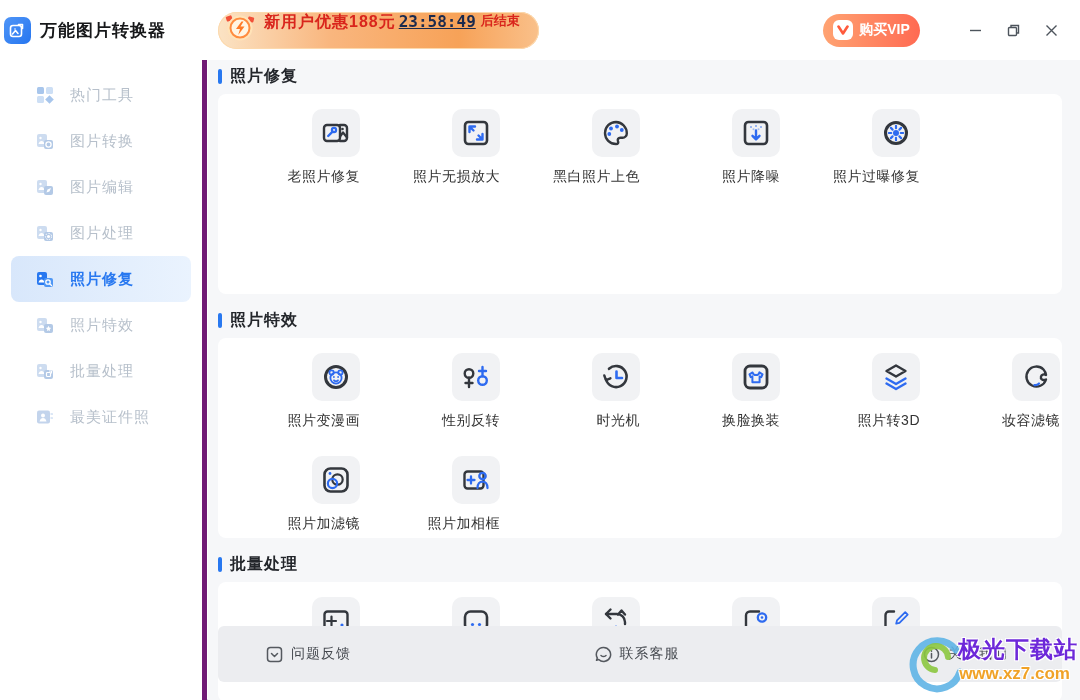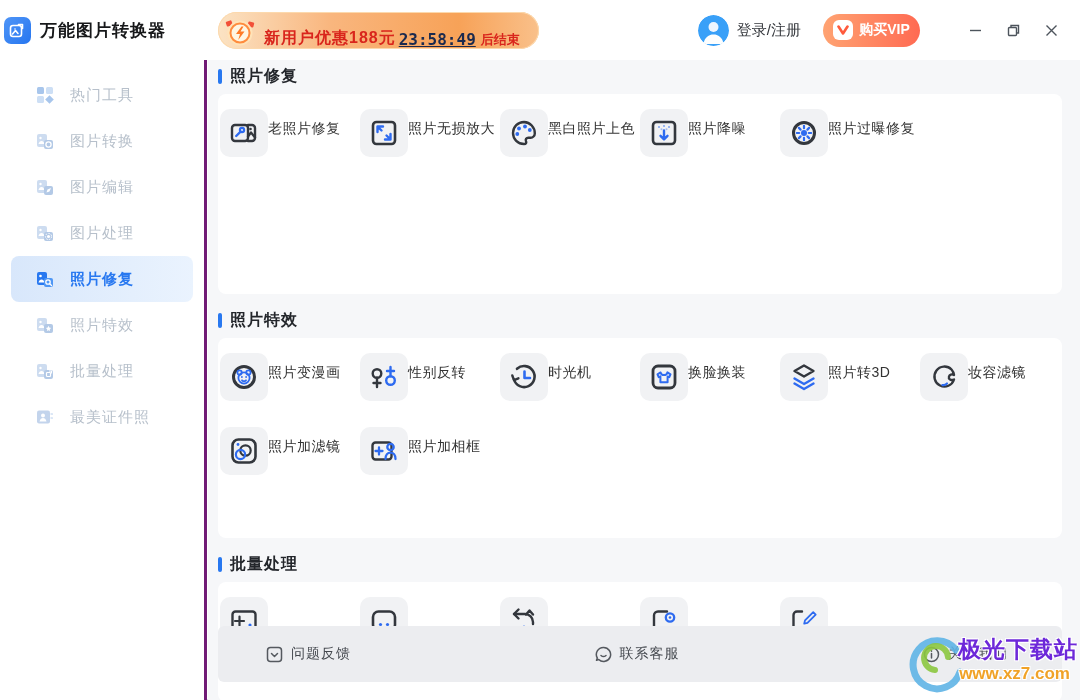--- a/index.html
+++ b/index.html
@@ -11,57 +11,57 @@
   }
   
   .titlebar { position:absolute; top:0; left:0; right:0; height:60px; background:#fff;
     display:flex; align-items:center; }
   .brand { width:207px; display:flex; align-items:center; padding-left:4px; flex:none; }
   .logo { width:27px; height:27px; border-radius:7px;
     background:linear-gradient(135deg,#4f95f7,#2676f0); display:flex; align-items:center; justify-content:center; flex:none; }
   .app-title { font-size:17px; font-weight:bold; color:#17181a; margin-left:9px; letter-spacing:1px; }
   .promo { margin-left:11px; height:37px; width:321px; border-radius:19px;
     background:linear-gradient(90deg,#fbe3c4,#f9b67e 35%,#f7a258 75%,#f9c08a);
-    display:flex; align-items:flex-end; padding:0 10px 0 6px; cursor:pointer; flex:none;
+    display:flex; align-items:flex-start; padding:0 10px 0 6px; cursor:pointer; flex:none;
     box-shadow: inset 0 0 0 1px #fcd9ad; }
   .promo-text { font-size:16px; font-weight:bold; color:#d9251c; margin-left:8px; letter-spacing:1px; }
   .promo-count { font-family:"DejaVu Sans Mono",monospace; font-size:16px; font-weight:bold; color:#1b2a4e; margin-left:3px;text-decoration:underline; }
   .promo-suffix { font-size:13px; font-weight:bold; color:#d9251c; margin-left:5px; }
   .hspacer { flex:1; }
   .login { display:flex; align-items:center; cursor:pointer; }
   .avatar { width:31px; height:31px; border-radius:50%; overflow:hidden; flex:none; }
   .login-label { font-size:15px; color:#33363b; margin-left:8px; }
   .vip-btn { margin-left:22px; height:33px; width:97px; border-radius:17px;
     background:linear-gradient(90deg,#ffa372,#ff6a52); display:flex; align-items:center;
     justify-content:center; cursor:pointer; }
   .vip-badge { width:20px; height:20px; background:#fff; border-radius:6px; display:flex;
     align-items:center; justify-content:center; }
   .vip-label { color:#fff; font-size:14px; font-weight:bold; margin-left:6px; }
   .win-controls { display:flex; align-items:center; margin-left:36px; margin-right:10px; }
   .win-btn { width:38px; height:40px; display:flex; align-items:center; justify-content:center; cursor:pointer; }
   
   .sidebar { position:absolute; top:60px; left:0; width:207px; bottom:0; background:#fff;
-    border-right:3px solid #701a75; padding-top:12px; }
+    border-right:5px solid #701a75; padding-top:12px; }
   .side-item { height:46px; margin:0 11px 0 11px; display:flex; align-items:center;
     padding-left:24px; border-radius:8px; cursor:pointer; }
   .side-item .s-label { font-size:15px; color:#b7c0cb; margin-left:15px; letter-spacing:1px; }
   .side-item.active { background:linear-gradient(90deg,#d8e7fb,#eaf3fe); }
   .side-item.active .s-label { color:#2878f0; font-weight:bold; }
   
   .main { position:absolute; top:60px; left:208px; right:0; bottom:0; background:#f6f7f9;
     padding:0 18px 0 10px; overflow:hidden; }
   .sec-h { margin-top:6px; height:20px; display:flex; align-items:center; }
   .sec-h.later { margin-top:16px; }
   .sec-bar { width:4px; height:15px; background:#2878f0; border-radius:2px; flex:none; }
   .sec-title { font-size:16px; font-weight:bold; color:#23262b; margin-left:8px; letter-spacing:1px; }
   .card { margin-top:8px; background:#fff; border-radius:8px; overflow:hidden; }
   .card.h200 { height:200px; }
   .card.h120 { height:120px; }
   .fgrid { display:grid; grid-template-columns:repeat(6,140px); row-gap:26px; padding:15px 0 0 2px; }
-  .fitem { display:flex; flex-direction:row; align-items:flex-start; cursor:pointer; }
+  .fitem { display:flex; flex-direction:column; align-items:flex-end; cursor:pointer; }
   .ibox { width:48px; height:48px; background:#f1f2f4; border-radius:10px;
     display:flex; align-items:center; justify-content:center; }
   .flabel { font-size:14px; color:#333; margin-top:11px; letter-spacing:0.5px; white-space:nowrap; }
   
   .footbar { position:absolute; left:10px; right:18px; bottom:18px; height:56px;
     background:#ecedf0; border-radius:6px; z-index:5; display:flex; align-items:center;
     justify-content:space-between; padding:0 54px 0 48px; }
   .foot-item { display:flex; align-items:center; cursor:pointer; }
   .foot-label { font-size:14px; color:#45494f; margin-left:8px; letter-spacing:1px; }
   
@@ -98,30 +98,20 @@
       <circle cx="16" cy="16" r="8.5" fill="#fff5e2"></circle>
       <path d="M17.5 9.5l-5.5 7.5h4l-1.8 6 6.3-8.5h-4l3-5z" fill="#ff7a26"></path>
     </svg>
     <span class="promo-text">新用户优惠188元</span>
     <span class="promo-count">23:58:49</span>
     <span class="promo-suffix">后结束</span>
   </div>
 
   <div class="hspacer"></div>
 
-  <div class="login">
-    <div class="avatar">
-      <svg width="31" height="31" viewBox="0 0 31 31">
-        <circle cx="15.5" cy="15.5" r="15.5" fill="#39a0f8"></circle>
-        <circle cx="15.5" cy="12" r="5" fill="#eef6ff"></circle>
-        <path d="M5.5 29c1-7 5.5-9.5 10-9.5s9 2.5 10 9.5z" fill="#fdfefe"></path>
-      </svg>
-    </div>
-    <span class="login-label">登录/注册</span>
-  </div>
 
   <div class="vip-btn">
     <span class="vip-badge">
       <svg width="12" height="10" viewBox="0 0 12 10" fill="none" stroke="#ff5a3c" stroke-width="2.6" stroke-linecap="round" stroke-linejoin="round">
         <path d="M1.5 1.5L6 8.5l4.5-7"></path>
       </svg>
     </span>
     <span class="vip-label">购买VIP</span>
   </div>
 

